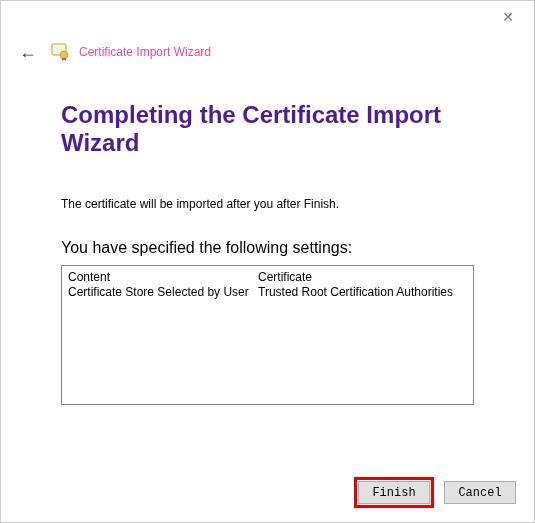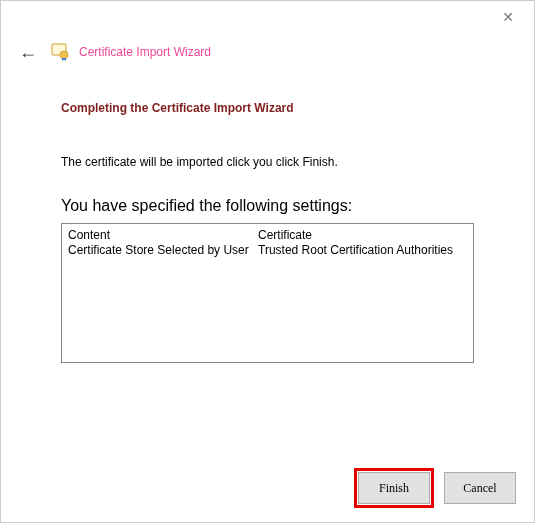--- a/index.html
+++ b/index.html
@@ -13,39 +13,39 @@
       padding-right: 12px;
     }
     .close-x { font-size: 14px; color: #777; font-family: Arial, sans-serif; padding: 4px 8px; }
     .header {
       display: flex; align-items: center; padding: 8px 14px; gap: 10px;
     }
     .back-arrow { font-size: 18px; color: #333; line-height: 1; padding: 2px 4px;}
     .cert-icon { width: 18px; height: 18px; }
     .wizard-title { font-size: 12px; color: #ec4899; }
     .content { padding: 30px 60px 10px 60px; flex: 1; }
-    .heading { font-family: "Segoe UI", sans-serif; font-size: 12px; font-weight: 600; color: #7f1d1d; margin-bottom: 40px; }
+    .heading { font-family: "Segoe UI", sans-serif; font-size: 24px; font-weight: 600; color: #4c1d95; margin-bottom: 40px; }
     .desc { font-size: 12px; margin-bottom: 28px; }
     .settings-label { font-size: 16px; margin-bottom: 8px; }
     .settings-box {
       border: 1px solid #828790; height: 140px; padding: 4px 6px; font-size: 12px;
       overflow: hidden; background: #fff;
     }
     .settings-table { border-collapse: collapse; }
     .settings-table td { padding: 0 6px 1px 0; vertical-align: top; white-space: nowrap; font-size: 12px;}
     .settings-table td.key { min-width: 190px; }
     .footer {
       display: flex; justify-content: flex-end; align-items: center;
       padding: 14px 18px; gap: 10px;
     }
     .btn {
-      min-width: 72px; height: 32px; font-size: 12px; background: #e1e1e1;
+      min-width: 72px; height: 23px; font-size: 12px; background: #e1e1e1;
       border: 1px solid #adadad; cursor: default; text-align: center;
       display: inline-flex; align-items: center; justify-content: center;
-      font-family: Liberation Serif, serif;
+      font-family: Liberation Mono, monospace;
     }
     .btn-highlight-wrap { border: 3px solid #e60000; padding: 1px; display: inline-block; }
     .btn-highlight-wrap .btn { min-width: 72px; }
   </style>
 </head>
 <body>
 
 <div class="window">
   <div class="titlebar">
     <span class="close-x">✕</span>
@@ -58,21 +58,21 @@
         <rect x="1" y="1" width="14" height="11" rx="1" fill="#fdf7d9" stroke="#c9a227" stroke-width="1"></rect>
         <circle cx="13" cy="12" r="4" fill="#f2c14e" stroke="#c9a227" stroke-width="0.8"></circle>
         <path d="M11 15 L11 18 L13 16.5 L15 18 L15 15 Z" fill="#3b7dd8"></path>
       </svg>
     </span>
     <span class="wizard-title">Certificate Import Wizard</span>
   </div>
 
   <div class="content">
     <h1 class="heading">Completing the Certificate Import Wizard</h1>
-    <p class="desc">The certificate will be imported click you click Finish.</p>
+    <p class="desc">The certificate will be imported after you after Finish.</p>
     <p class="settings-label">You have specified the following settings:</p>
     <div class="settings-box">
       <table class="settings-table">
         <tbody>
             <tr>
           <td class="key">Content</td>
           <td>Certificate</td>
         </tr>
         <tr>
           <td class="key">Certificate Store Selected by User</td>

